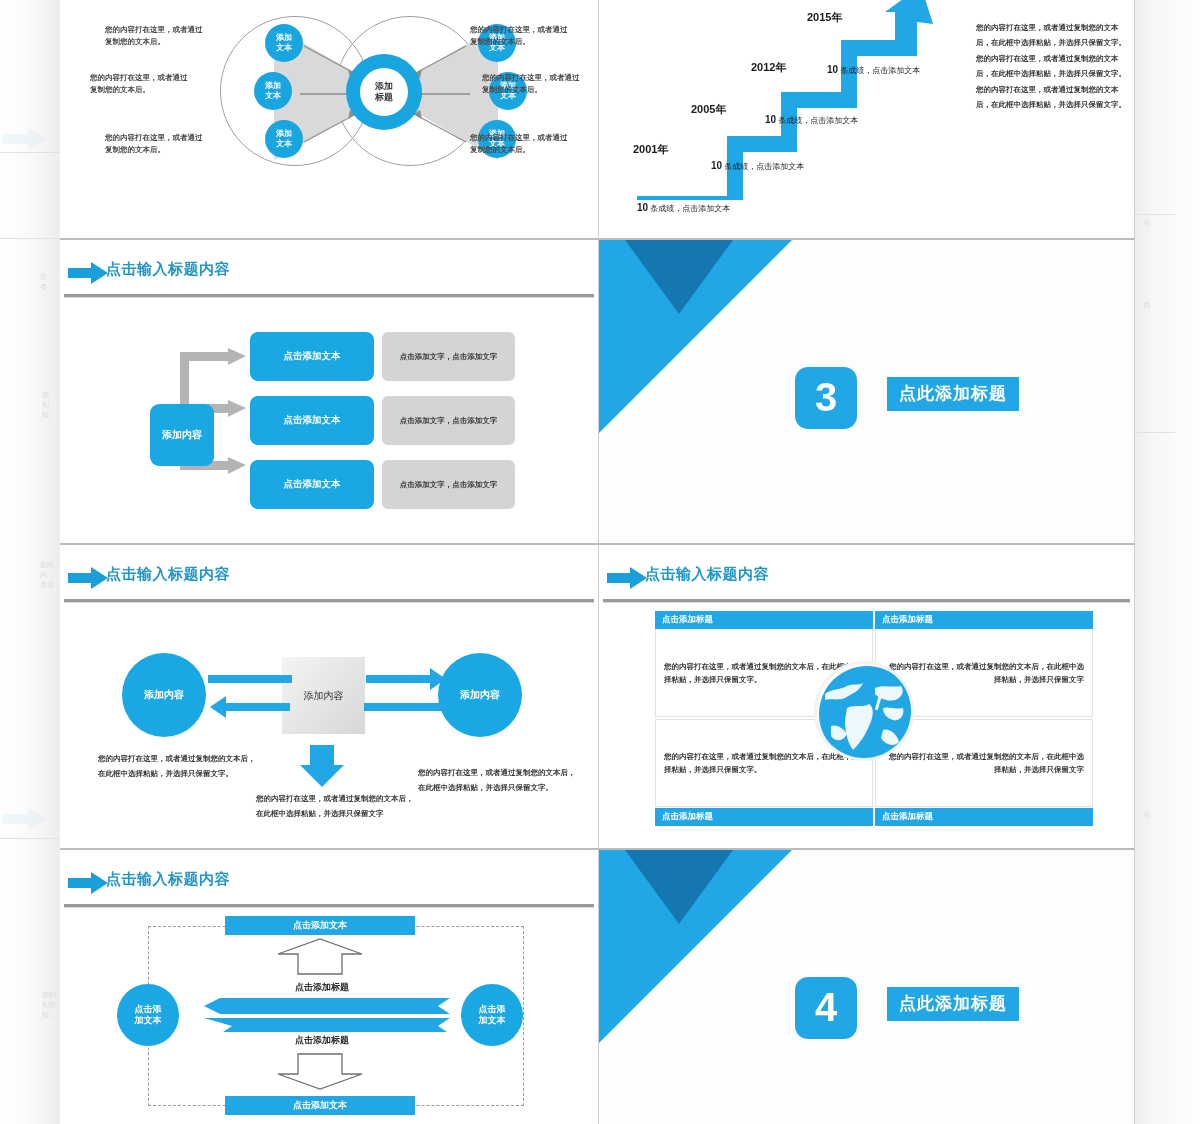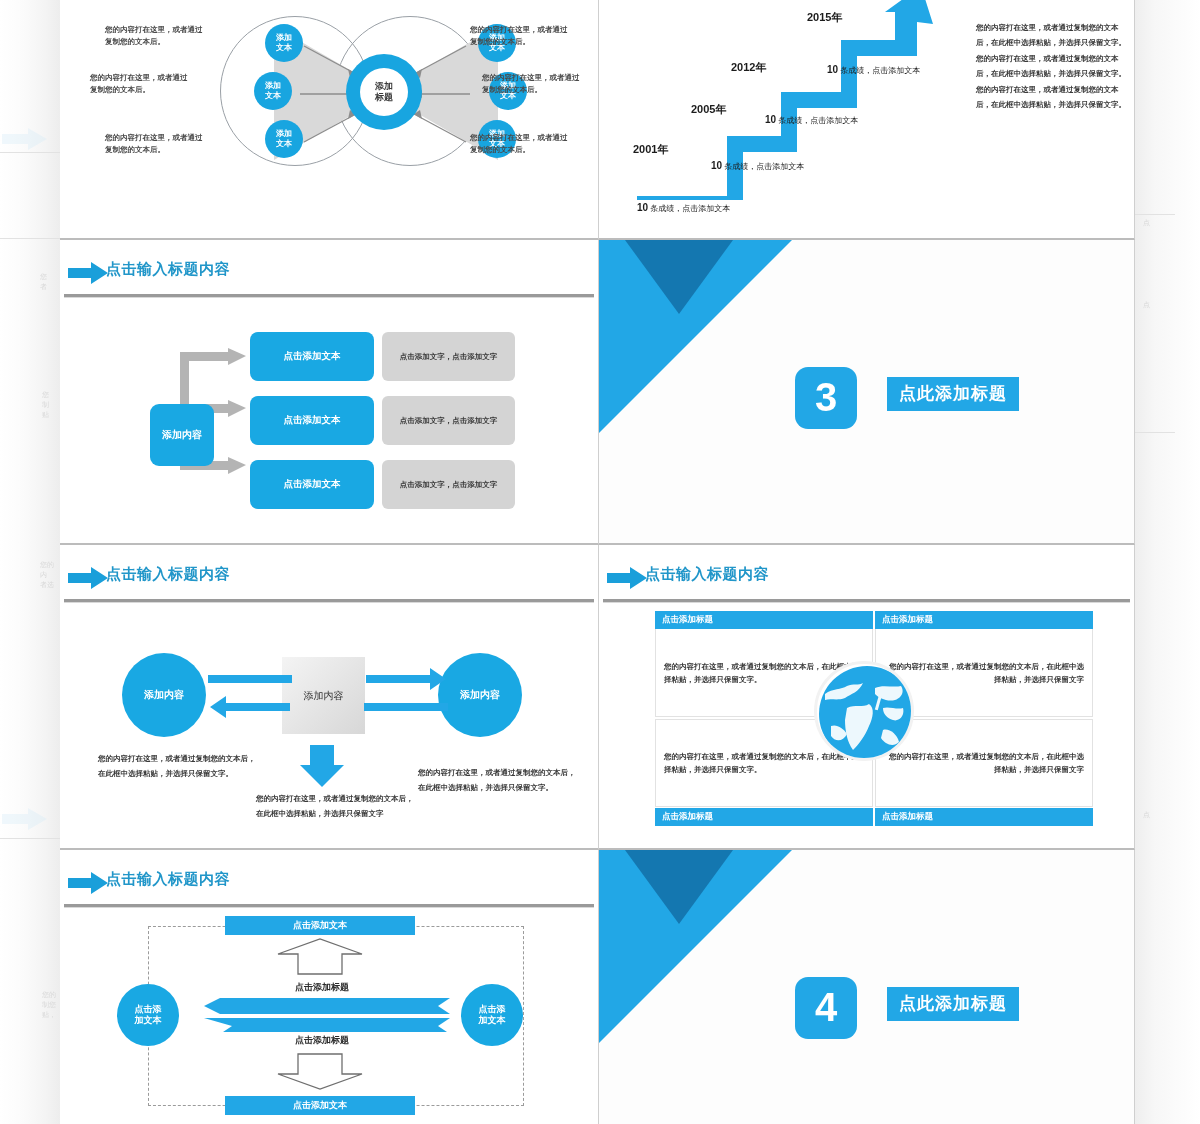--- a/index.html
+++ b/index.html
@@ -305,21 +305,21 @@
     <div class="slide col1 r0">
       <div class="s2">
         <svg style="position:absolute;left:30px;top:2px;" width="330" height="200">
           <path d="M8,180 L8,196 L98,196 L98,136 L152,136 L152,92 L212,92 L212,40 L266,40 L266,12
                    L256,12 L292,-14 L304,24 L288,22 L288,56 L228,56 L228,108 L168,108 L168,152
                    L114,152 L114,212 L8,212 Z" fill="#22a7e6"></path>
         </svg>
 
         <div class="yr" style="left:34px;top:144px;">2001年</div>
         <div class="yr" style="left:92px;top:104px;">2005年</div>
-        <div class="yr" style="left:132px;top:62px;">2012年</div>
+        <div class="yr" style="left:152px;top:62px;">2012年</div>
         <div class="yr" style="left:208px;top:12px;">2015年</div>
 
         <div class="ach" style="left:38px;top:204px;">
           <b>10</b> <span>条成绩，点击添加文本</span>
         </div>
         <div class="ach" style="left:112px;top:162px;">
           <b>10</b> <span>条成绩，点击添加文本</span>
         </div>
         <div class="ach" style="left:166px;top:116px;">
           <b>10</b> <span>条成绩，点击添加文本</span>

